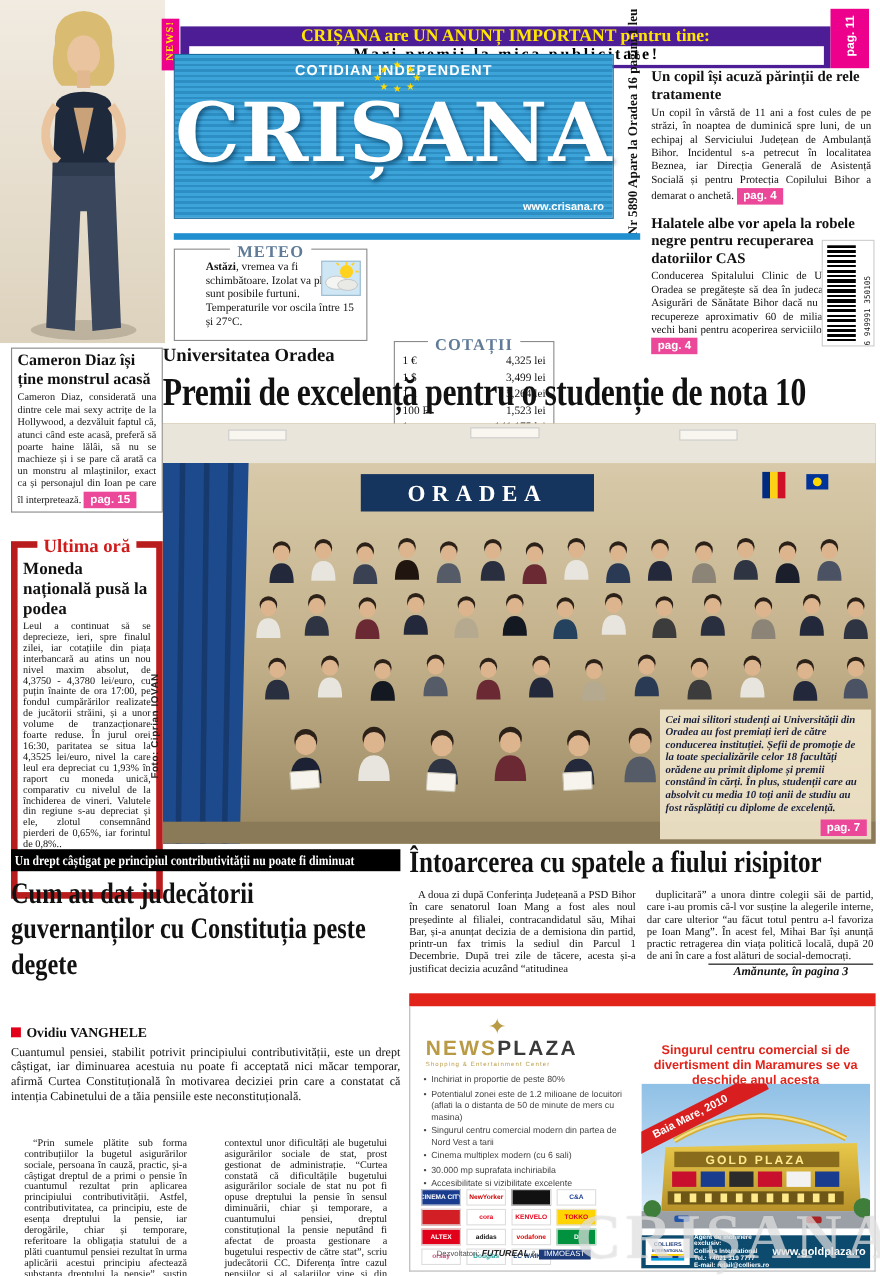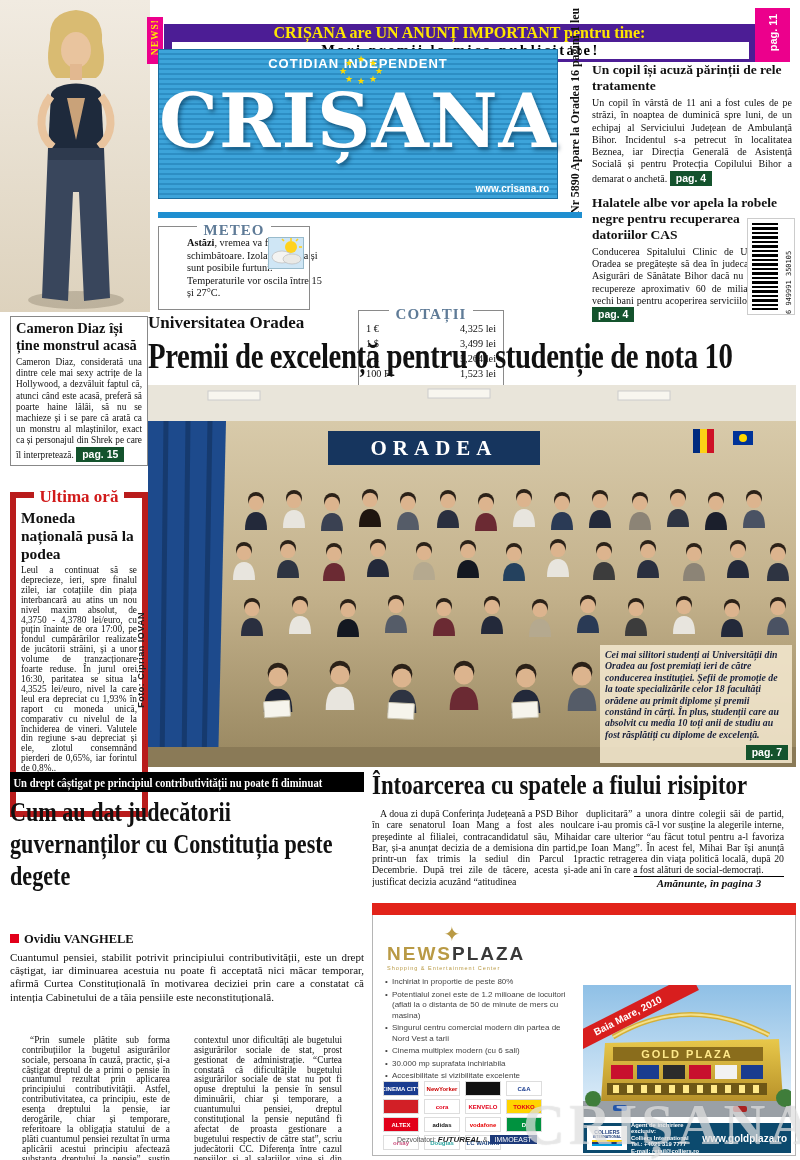--- a/index.html
+++ b/index.html
@@ -1,20 +1,20 @@
 <!DOCTYPE html>
 <html><head>
 <meta charset="utf-8">
 <style>
   html,body{margin:0;padding:0;background:#9a9a9a;}
   #page{position:relative;width:800px;height:1160px;background:#fff;overflow:hidden;
         font-family:"Liberation Serif",serif;color:#111;}
   .abs{position:absolute;}
   .just{text-align:justify;}
-  .pag{display:inline-block;background:#14532d;color:#fff;font-weight:bold;
+  .pag{display:inline-block;background:#ec4899;color:#fff;font-weight:bold;
        font-size:10.5px;line-height:15px;padding:0 6px;font-family:"Liberation Sans",sans-serif;}
   
   .news-tab{left:147px;top:17px;width:16px;height:47px;background:#ec008c;}
   .news-tab span{display:block;writing-mode:vertical-rl;transform:rotate(180deg);
        color:#ffe600;font-weight:bold;font-size:9.5px;letter-spacing:1px;margin:2px auto;}
   .banner{left:164px;top:24px;width:591px;height:38px;background:#4c1d95;}
   .banner .l1{color:#ffe600;font-weight:bold;font-size:16px;text-align:center;line-height:17px;}
   .banner .l2{background:#fff;color:#000;margin:1px 6px 3px 8px;height:17px;line-height:17px;
        text-align:center;font-weight:bold;font-size:14.5px;letter-spacing:2.5px;}
   .banner-pag{left:755px;top:8px;width:35px;height:54px;background:#ec008c;}
@@ -40,21 +40,21 @@
   .briefs{left:592px;top:62px;width:200px;}
   .brief h2{font-size:13.5px;line-height:16px;margin:0 0 3px;}
   .brief p{font-size:10px;line-height:12.3px;margin:0 0 4px;}
   .brief{margin-bottom:9px;}
   
   .bluebar{left:158px;top:212px;width:424px;height:6px;background:#1f8fd0;}
   .infobox{border:1px solid #8a8a8a;position:relative;background:#fff;box-sizing:border-box;padding:10px 6px 4px;}
   .infobox h3{position:absolute;top:-9px;left:0;right:0;text-align:center;margin:0;}
   .infobox h3 span{background:#fff;padding:0 7px;color:#5f7b97;font-weight:bold;
       font-size:15px;letter-spacing:1px;}
-  .meteo{left:158px;top:226px;width:152px;height:84px;padding-left:28px;}
+  .meteo{left:158px;top:226px;width:176px;height:84px;padding-left:28px;}
   .meteo p{font-size:10.3px;line-height:12.6px;margin:0;}
   .wicon{position:absolute;right:5px;top:10px;width:34px;height:30px;background:#cfe6f5;border:1px solid #9bc;}
   .cotatii{left:358px;top:226px;width:146px;height:84px;}
   .cotatii table{width:100%;border-collapse:collapse;font-size:10.3px;line-height:13px;}
   .cotatii td:last-child{text-align:right;}
   .marti{left:513px;top:226px;width:226px;height:84px;}
   .marti .date{text-align:center;font-weight:bold;font-size:17px;margin:0 0 2px;}
   .marti p{font-size:10.6px;line-height:12.8px;margin:0 0 0 10px;}
   .barcode{left:747px;top:218px;width:46px;height:95px;border:1px solid #ccc;background:#fff;}
   .barcode .bars{position:absolute;left:4px;top:4px;width:26px;height:87px;
@@ -76,21 +76,21 @@
   
   .pens{left:10px;top:772px;width:354px;}
   .pens .bar{background:#000;color:#fff;height:20px;line-height:20px;overflow:hidden;}
   .pens .bar span{display:inline-block;font-weight:bold;font-size:12.5px;white-space:nowrap;
       transform:scaleX(.85);transform-origin:left;padding-left:4px;}
   .pens h1{margin:4px 0 2px;font-size:27px;line-height:32px;font-weight:bold;width:432px;
       transform:scaleX(.82);transform-origin:left top;}
   .pens .byline{font-weight:bold;font-size:12.5px;margin:40px 0 4px;}
   .sq{display:inline-block;width:9px;height:9px;background:#e2001a;margin-right:5px;}
   .pens .lead{font-weight:normal;font-size:11px;line-height:13.2px;margin:0 0 20px;}
-  .cols2{display:flex;}
+  .cols2{display:flex;gap:10px;}
   .cols2 .c{width:172px;font-size:9.3px;line-height:9.9px;overflow:hidden;}
   .cols2 .c p{margin:12px;text-indent:8px;}
   .cont{border-top:1px solid #000;width:170px;margin-left:auto;text-align:center;
       font-style:italic;font-weight:bold;font-size:11px;padding-top:1px;}
   .pens .cols2 .c{height:238px;}
   
   .psd{left:372px;top:768px;width:424px;}
   .psd h1{margin:0 0 6px;font-size:28px;line-height:34px;font-weight:bold;white-space:nowrap;
       width:520px;transform:scaleX(.815);transform-origin:left top;}
   .psd .cols2 .c{width:206px;font-size:9.8px;line-height:11.3px;height:102px;}
@@ -267,21 +267,21 @@
     <p>Soarele apune la ora 21.24</p>
   </div>
 
   <div class="abs barcode">
     <div class="bars"></div>
     <div class="num">6 949991 350105</div>
   </div>
 
   <div class="abs" style="left:10px;top:316px;width:138px;border:1px solid #888;padding:3px 5px;box-sizing:border-box;">
     <h2 style="margin:0 0 3px;font-size:14.5px;line-height:17px;">Cameron Diaz își ține monstrul acasă</h2>
-    <p class="just" style="margin:0;font-size:9.3px;line-height:11.2px;"><span>Cameron Diaz, considerată una dintre cele mai sexy actrițe de la Hollywood, a dezvăluit faptul că, atunci când este acasă, preferă să poarte haine lălâi, să nu se machieze și i se pare că arată ca un monstru al mlaștinilor, exact ca și personajul din Shrek pe care îl interpretează.</span>
+    <p class="just" style="margin:0;font-size:9.3px;line-height:11.2px;"><span>Cameron Diaz, considerată una dintre cele mai sexy actrițe de la Hollywood, a dezvăluit faptul că, atunci când este acasă, preferă să poarte haine lălâi, să nu se machieze și i se pare că arată ca un monstru al mlaștinilor, exact ca și personajul din Ioan pe care îl interpretează.</span>
       <span class="pag">pag. 15</span></p>
   </div>
 
   <div class="abs" style="left:10px;top:492px;width:138px;border:6px solid #b91c1c;padding:3px 5px 2px;box-sizing:border-box;">
     <div style="position:absolute;top:-11px;left:0;right:0;text-align:center;">
       <span style="background:#fff;padding:0 6px;color:#d11a1a;font-weight:bold;font-size:17px;">Ultima oră</span>
     </div>
     <h2 style="margin:8px 0 3px;font-size:15.5px;line-height:18px;">Moneda națională pusă la podea</h2>
     <p class="just" style="margin:0;font-size:9.3px;line-height:9.9px;height:243px;overflow:hidden;">Leul a continuat să se deprecieze, ieri, spre finalul zilei, iar cotațiile din piața interbancară au atins un nou nivel maxim absolut, de 4,3750 - 4,3780 lei/euro, cu puțin înainte de ora 17:00, pe fondul cumpărărilor realizate de jucătorii străini, și a unor volume de tranzacționare foarte reduse. În jurul orei 16:30, paritatea se situa la 4,3525 lei/euro, nivel la care leul era depreciat cu 1,93% în raport cu moneda unică, comparativ cu nivelul de la închiderea de vineri. Valutele din regiune s-au depreciat și ele, zlotul consemnând pierderi de 0,65%, iar forintul de 0,8%..</p>
   </div>
@@ -461,20 +461,21 @@
         <span class="blogo lg13">orsay</span>
         <span class="blogo lg14">Douglas</span>
         <span class="blogo lg15">LC WAIKIKI</span>
       </div>
       <div class="devs">
         <span>Dezvoltatori:</span>
         <b>FUTUREAL</b>
         <span>&amp;</span>
         <span class="im">IMMOEAST</span>
       </div>
+      <div class="ad-head">Singurul centru comercial si de divertisment din Maramures se va deschide anul acesta</div>
       <div class="bimg">
         <svg width="208" height="132">
           <defs>
             <linearGradient id="sky" x1="0" y1="0" x2="0" y2="1">
               <stop offset="0" stop-color="#8fc0e6"></stop>
                 <stop offset="1" stop-color="#e3f0fa"></stop>
             </linearGradient>
             <linearGradient id="gold" x1="0" y1="0" x2="0" y2="1">
               <stop offset="0" stop-color="#e8c84a"></stop>
                 <stop offset="1" stop-color="#b8922a"></stop>

